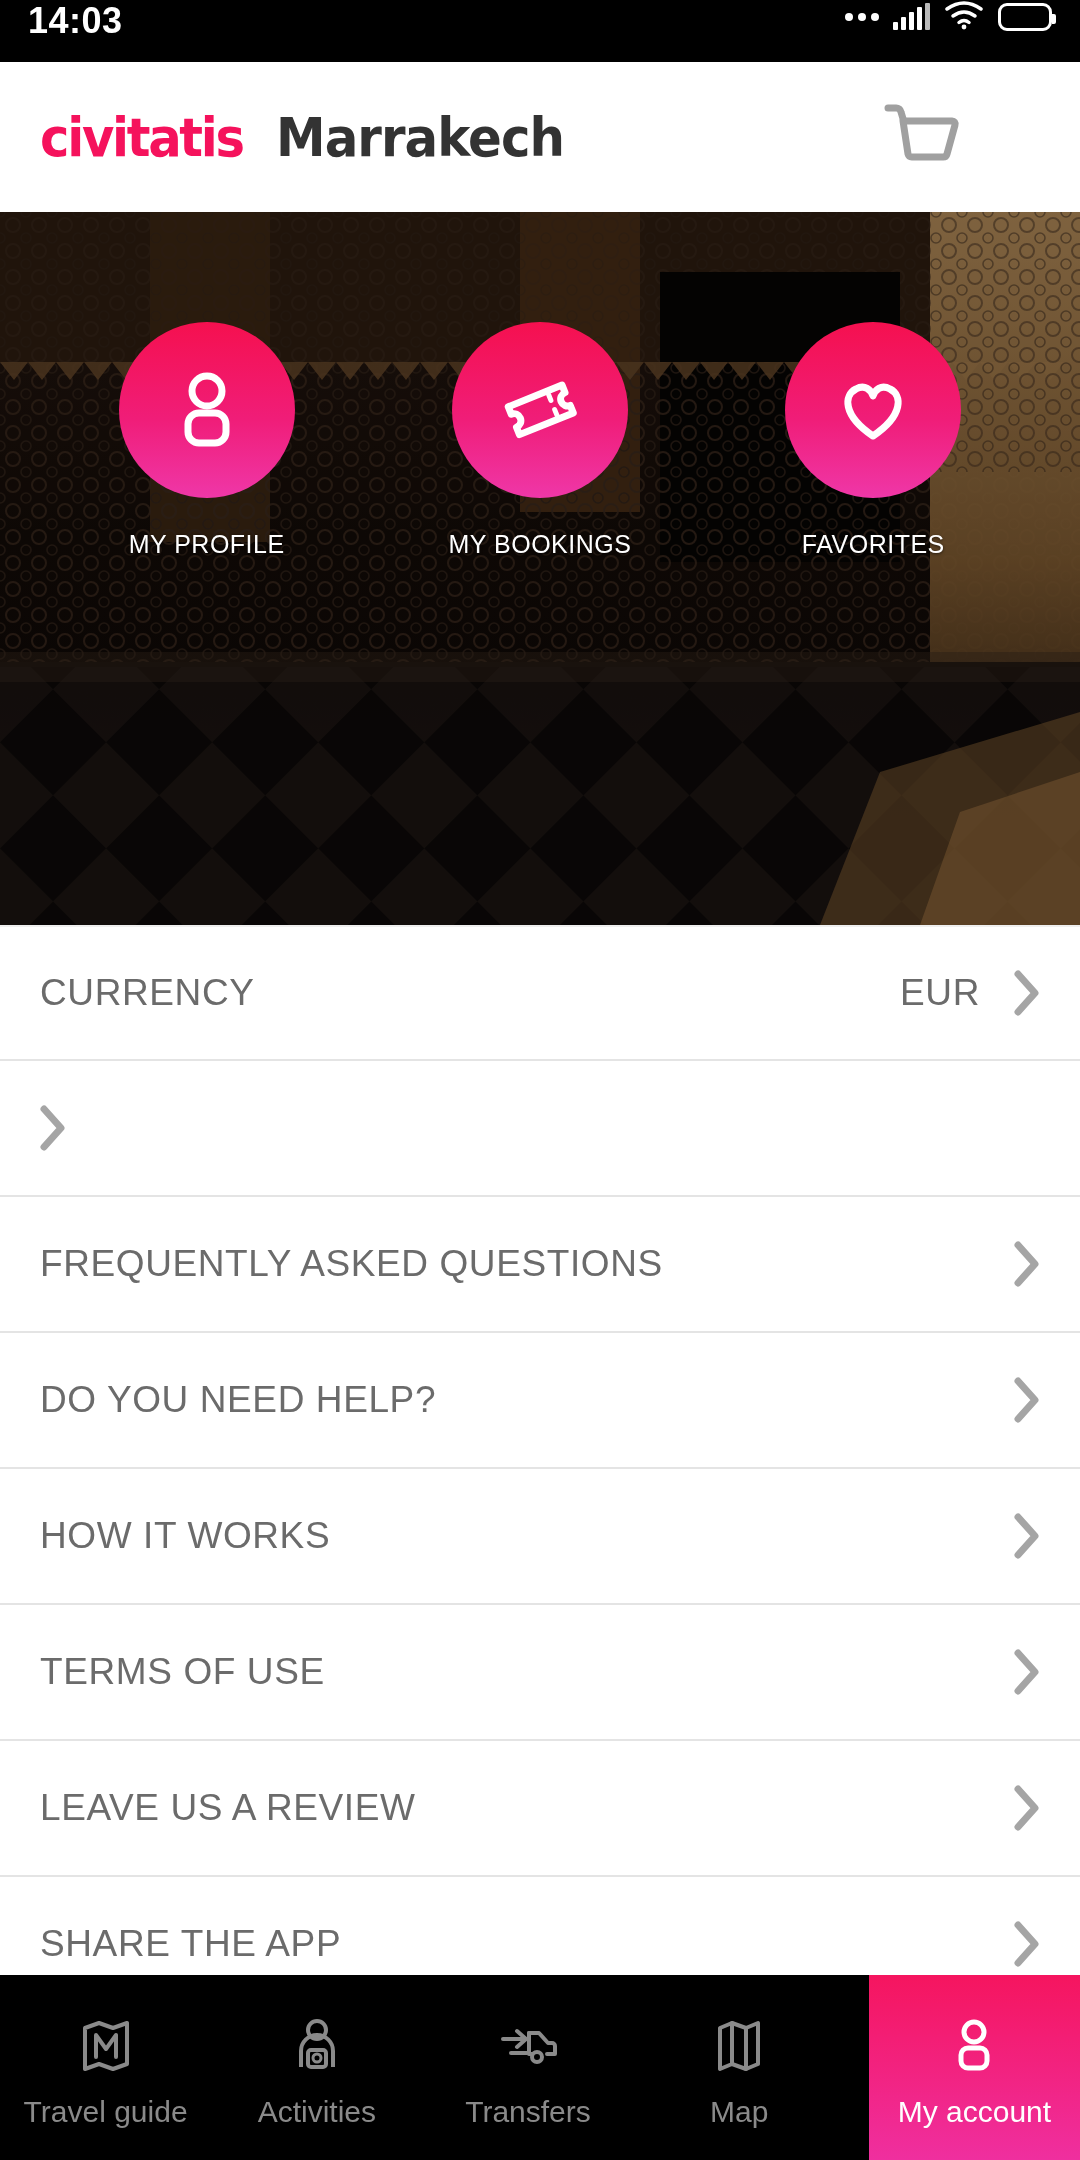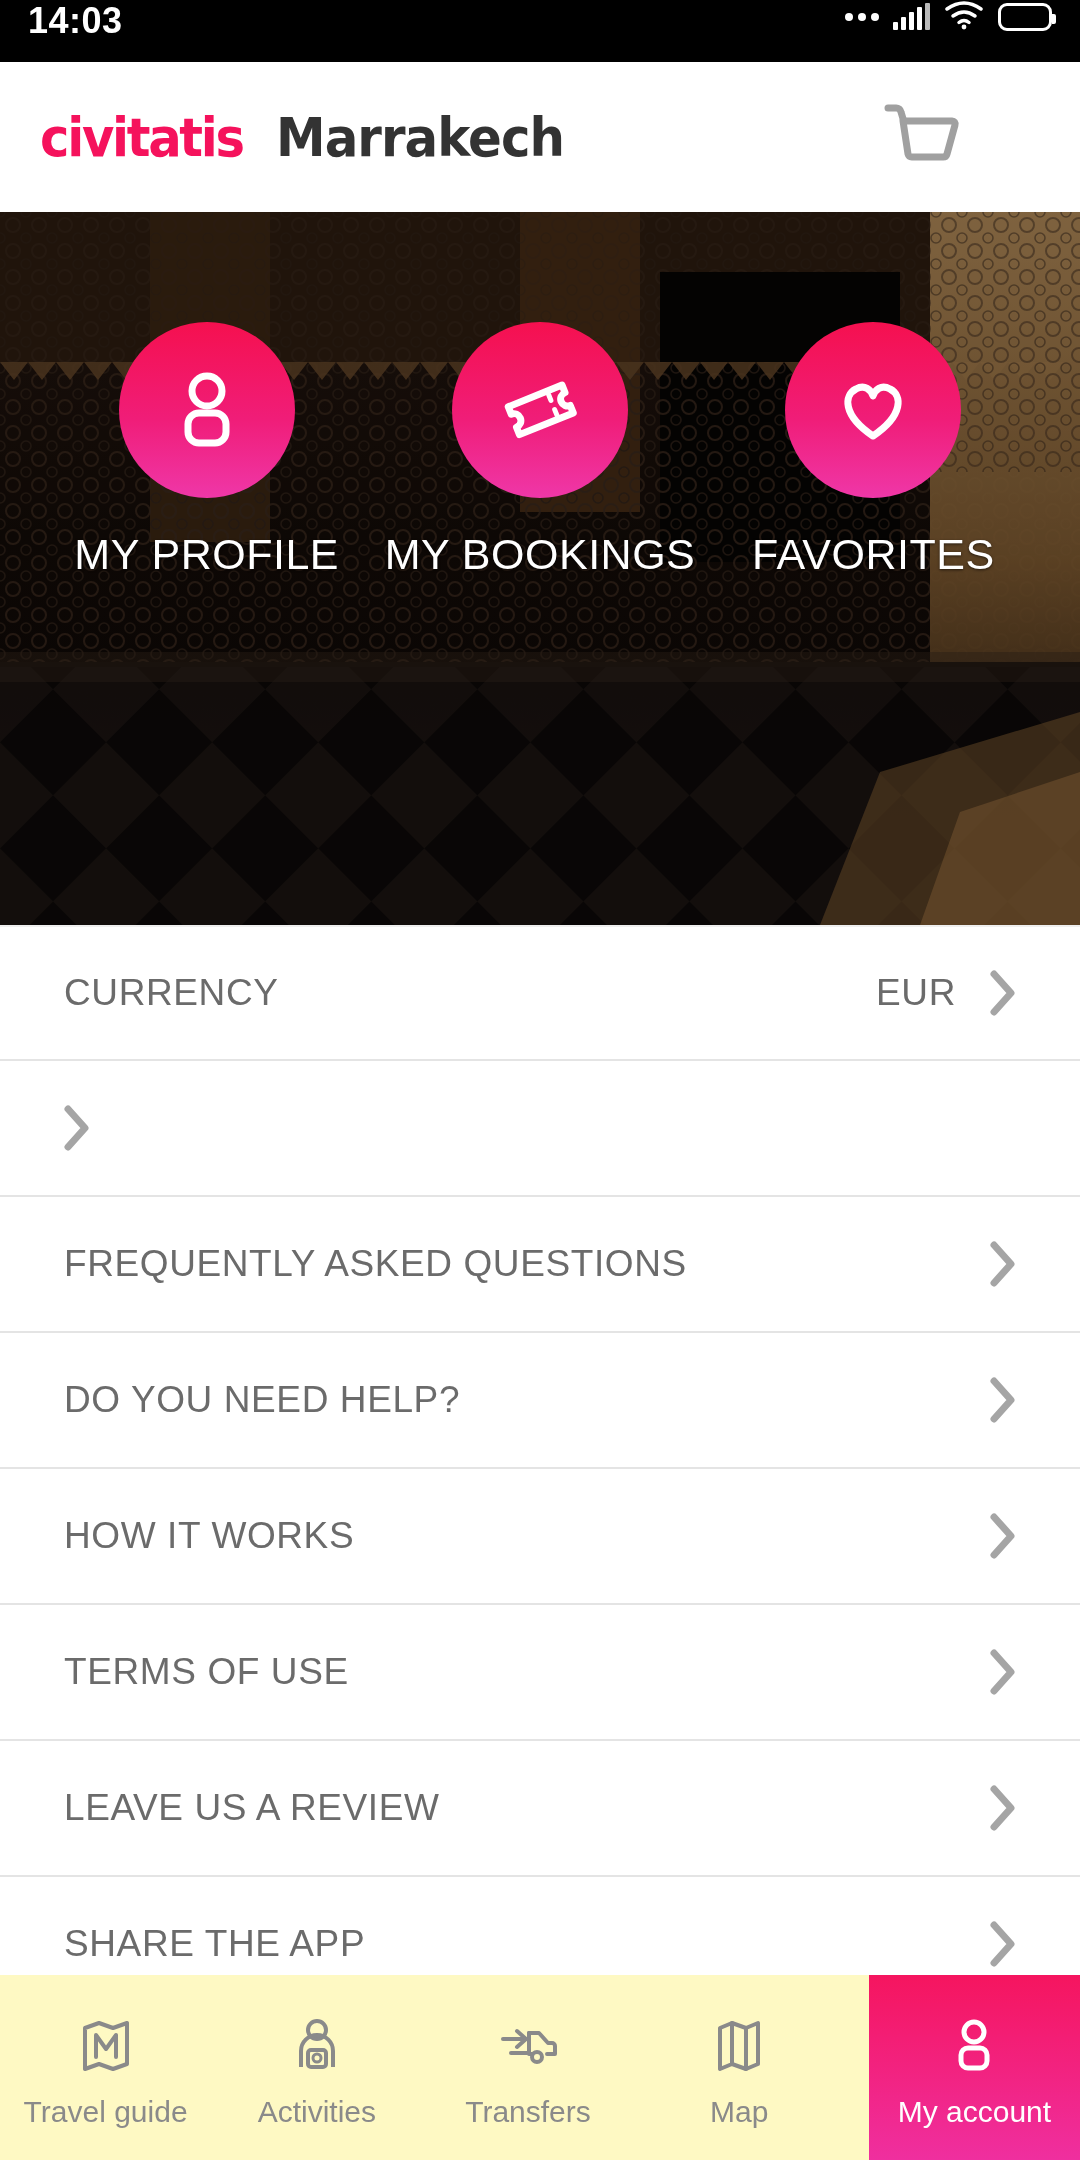--- a/index.html
+++ b/index.html
@@ -70,49 +70,49 @@
     z-index:5;
   }
   .circle-item{ display:flex; flex-direction:column; align-items:center; width:260px; }
   .circle{
     width:176px;height:176px;border-radius:50%;
     background:linear-gradient(180deg,#f5104f 0%, #f01d78 55%, #ef37a8 100%);
     display:flex;align-items:center;justify-content:center;
   }
   .circle svg{ width:86px; height:86px; }
   .circle-label{
-    margin-top:32px; color:#fff; font-size:43px; letter-spacing:0.5px;
+    margin-top:32px; color:#fff; font-size:25px; letter-spacing:0.5px;
     font-family:"Liberation Sans", sans-serif; white-space:nowrap;
     text-shadow:0 1px 3px rgba(0,0,0,.6);
   }
 
   
   .menulist{
     position:absolute; top:925px; left:0; width:1080px; height:1050px;
     background:#fff;
   }
   .menu-row{
     height:136px; display:flex; align-items:center;
-    justify-content:space-between; padding:0 64px;
+    justify-content:space-between; padding:0 40px;
     border-bottom:2px solid #e4e4e4;
     background:#fff;
   }
   .menu-row:first-child{ border-top:2px solid #efefef; }
   .menu-label{
     color:#6b6b6b; font-size:37px; letter-spacing:0.6px;
     font-family:"Liberation Sans", sans-serif;
   }
   .menu-right{ display:flex; align-items:center; gap:34px; }
   .menu-value{ color:#6b6b6b; font-size:37px; letter-spacing:0.6px; }
   .chev{ width:26px; height:46px; display:block; }
 
   
   .bottomnav{
     position:absolute; bottom:0; left:0; width:1080px; height:185px;
-    background:#fef9c3; display:flex;
+    background:#000000; display:flex;
   }
   .nav-item{
     flex:1; display:flex; flex-direction:column; align-items:center;
     justify-content:center; gap:14px; padding-top:8px;
   }
   .nav-item svg{ width:62px; height:62px; }
   .nav-label{
     font-size:30px; color:#8a8a8a;
     font-family:"Liberation Sans", sans-serif;
   }

